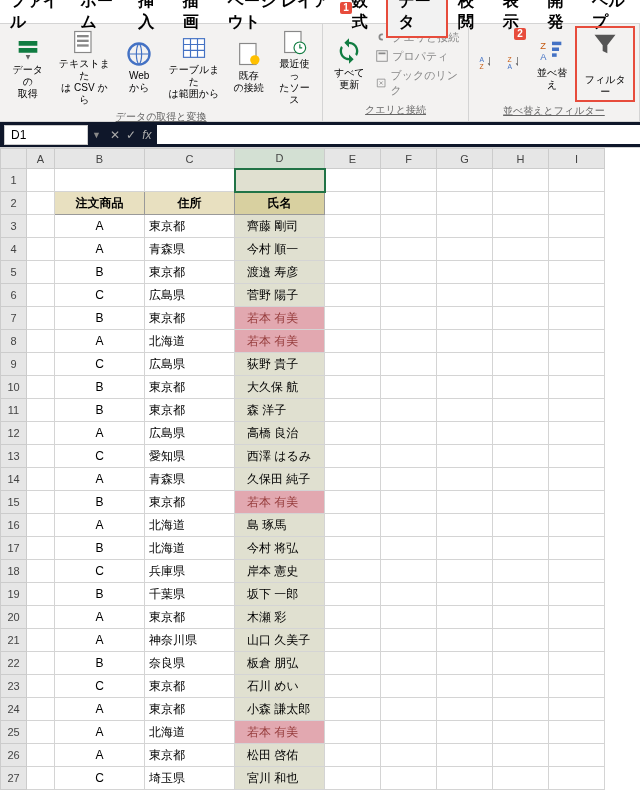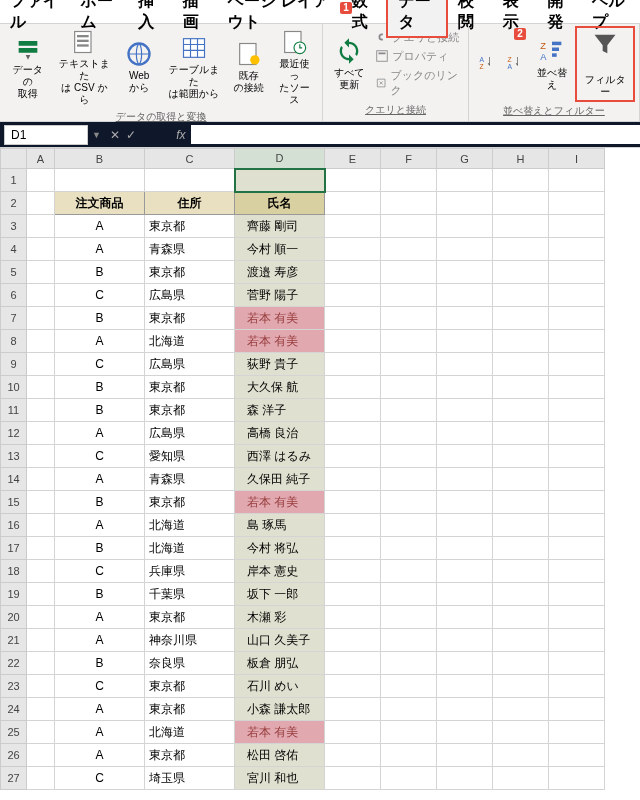--- a/index.html
+++ b/index.html
@@ -25,21 +25,21 @@
   
   .callout { position: absolute; background: #e74c3c; color: #fff; font-size: 10px; width: 12px; height: 12px; text-align: center; border-radius: 2px; font-weight: bold; line-height: 12px; }
   .callout.c1 { top: 2px; left: 340px; }
   .callout.c2 { top: 28px; left: 514px; }
   
   
   .formula-row { display: flex; align-items: center; height: 26px; border-bottom: 1px solid #d4d4d4; background: #0f172a; }
   .name-box { width: 84px; border: 1px solid #ccc; padding: 2px 6px; margin: 2px 4px; font-size: 12px; }
   .name-box-dd { width: 12px; color: #888; font-size: 9px; }
   .fx-controls { display: flex; align-items: center; gap: 6px; padding: 0 6px; color: #aaa; }
-  .fx-label { font-style: italic; margin-left: 34px; }
+  .fx-label { font-style: italic; }
   .formula-input { flex: 1; border: none; padding: 2px; outline: none; }
   
   
   .grid-wrap { overflow: hidden; }
   table.grid { border-collapse: collapse; table-layout: fixed; }
   .col-rowhdr { width: 26px; }
   .col-A { width: 28px; }
   .col-B { width: 90px; }
   .col-C { width: 90px; }
   .col-D { width: 90px; }

